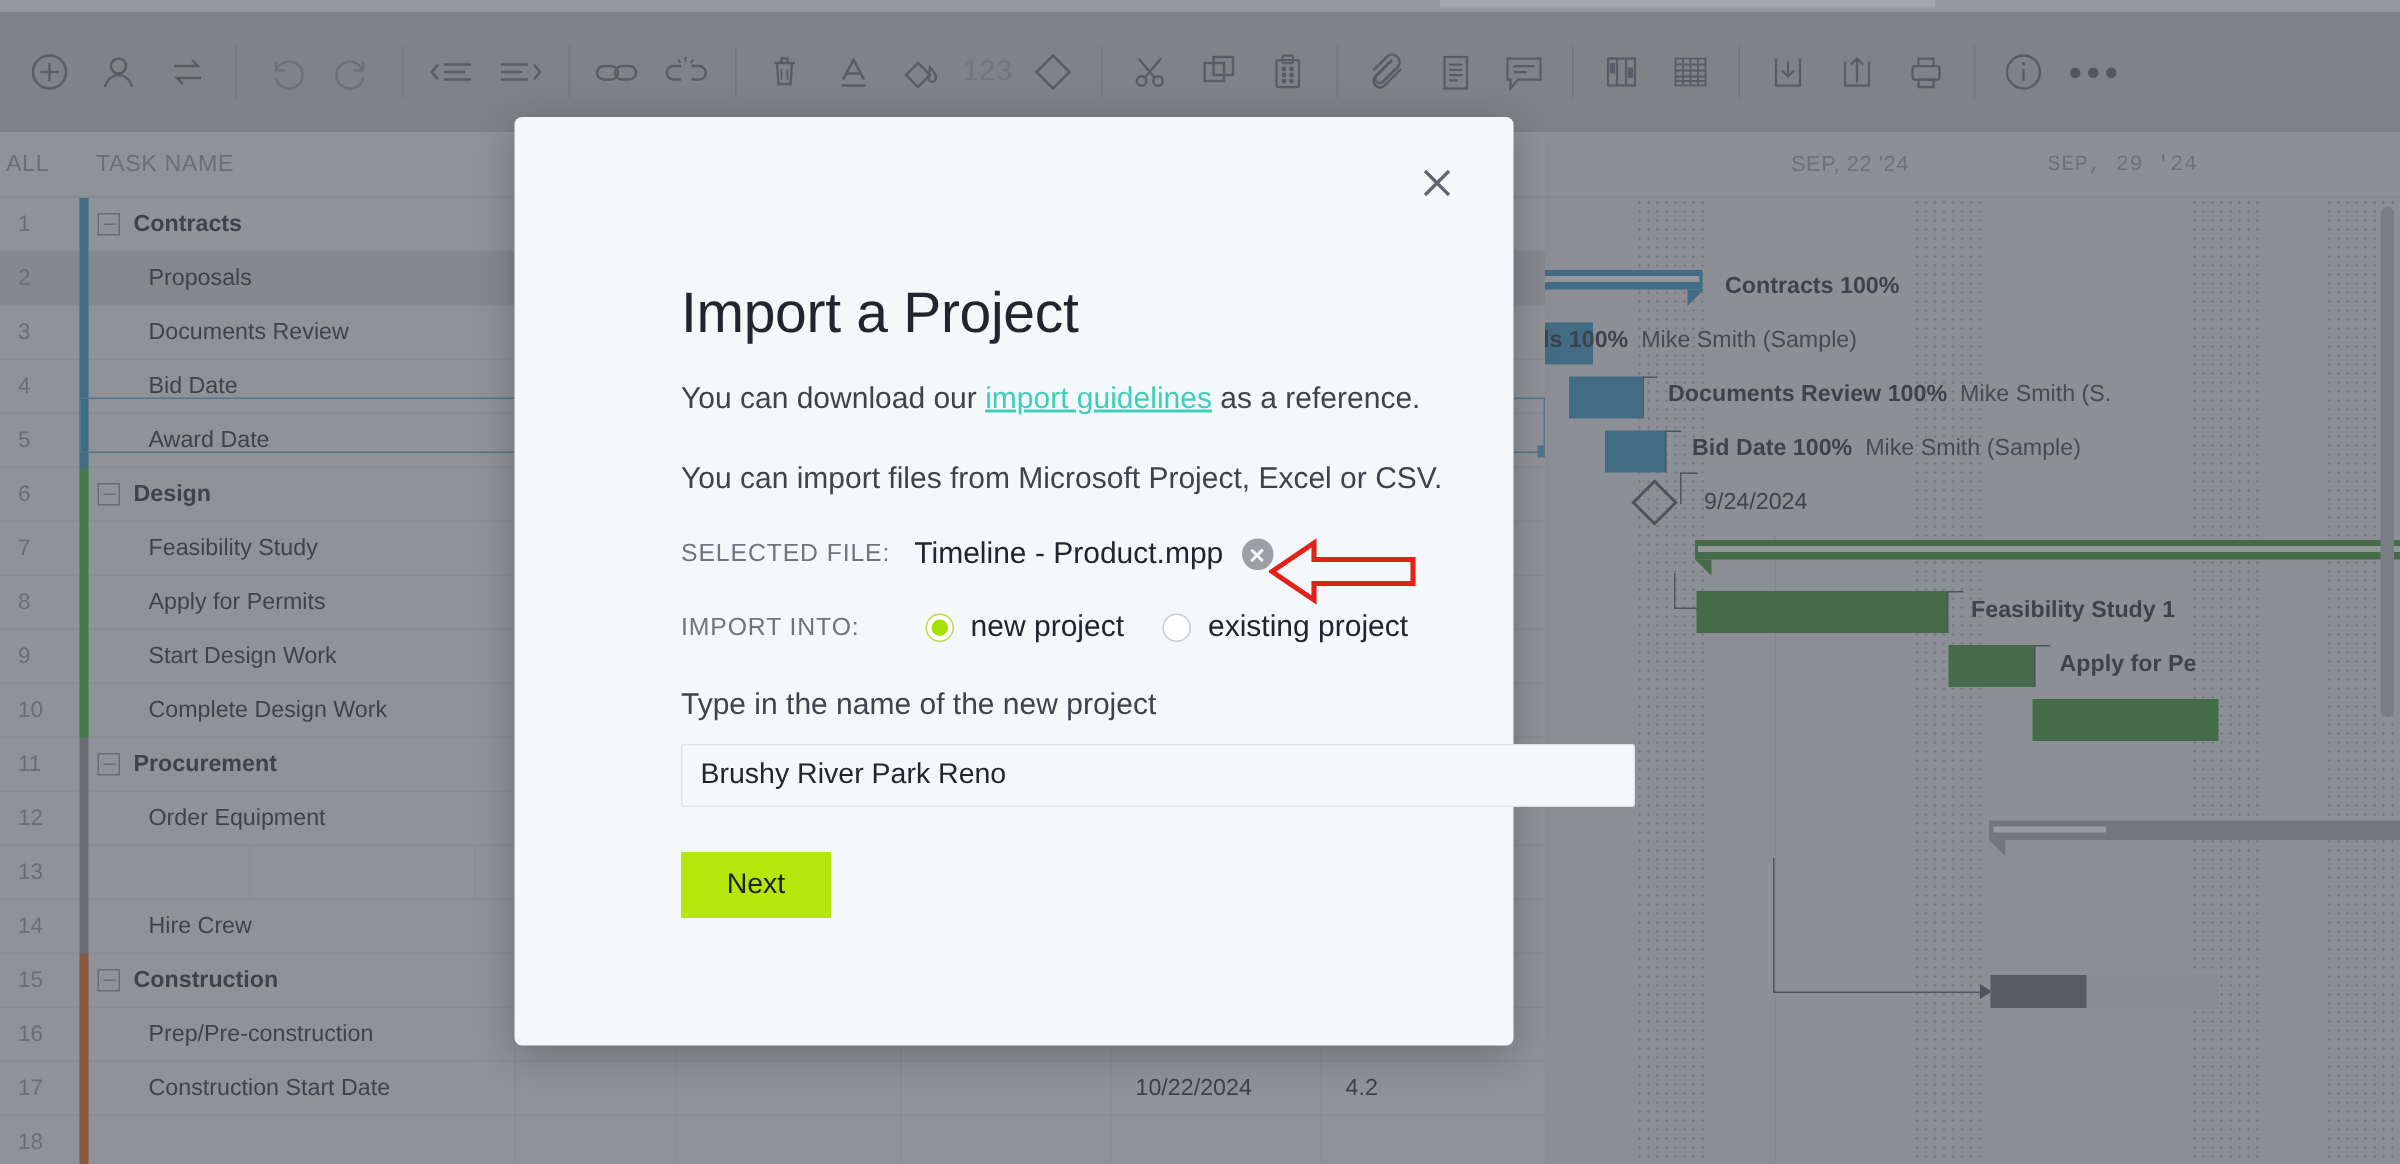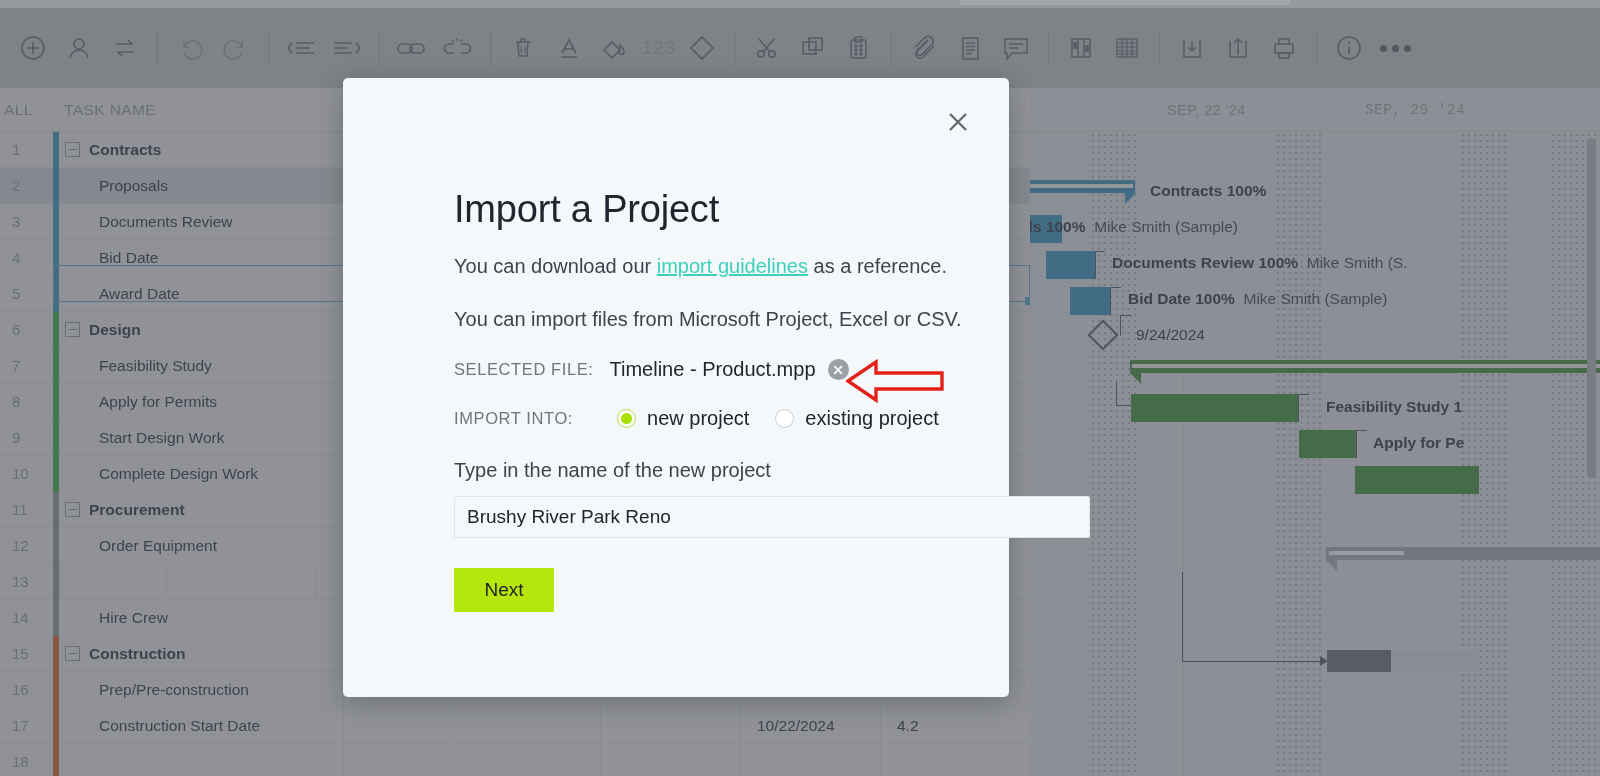--- a/index.html
+++ b/index.html
@@ -753,21 +753,21 @@
             </div>
           </div>
         </div>
       <div class="selbox">
         <div class="selhandle"></div>
       </div>
     </div>
 
     <div class="gantt">
       <div class="gantt-head" id="ganttHead">
-          <div class="gh-date" style="left: 137px;">SEP, 22 '24</div>
+          <div class="gh-date" style="left: 164px;">SEP, 22 '24</div>
           <div class="gh-date" style="left: 335px; font-family: Liberation Mono, monospace;">SEP, 29 '24</div>
         </div>
       <div class="gantt-body">
 
         <div class="gshade" style="left:60px;width:48px;"></div>
         <div class="gshade" style="left:245px;width:48px;"></div>
         <div class="gshade" style="left:430px;width:48px;"></div>
         <div class="gshade" style="left:520px;width:50px;"></div>
 
         <div class="gweek" style="left:153px;top:225px;bottom:0;"></div>
@@ -801,21 +801,21 @@
         <div class="gdiamond" style="left:62px;top:192px;"></div>
         <div style="position:absolute;left:90px;top:183px;width:12px;height:21px;border-left:1.6px solid #4c5360;border-top:1.6px solid #4c5360;"></div>
         <div class="glabel" style="left:106px;top:194px;font-weight:normal;">9/24/2024</div>
 
         <div class="bar bar-sum" style="left:100px;top:228px;width:475px;"></div>
         <div style="position:absolute;left:100px;top:241px;width:0;height:0;border-right:11px solid #33812f;border-bottom:11px solid transparent;"></div>
 
         <div style="position:absolute;left:86px;top:250px;width:18px;height:24px;border-left:1.6px solid #4c5360;border-bottom:1.6px solid #4c5360;"></div>
         <div class="bar bar-task" style="left:101px;top:262px;width:167px;"></div>
         <div style="position:absolute;left:268px;top:262px;width:11px;height:28px;border-left:1.6px solid #4c5360;border-top:1.6px solid #4c5360;"></div>
-        <div class="glabel" style="left:296px;top:266px;">
+        <div class="glabel" style="left:284px;top:266px;">
           <span class="name">Feasibility Study</span>&nbsp;<b>1</b>
         </div>
 
         <div class="bar bar-task" style="left:269px;top:298px;width:57px;"></div>
         <div style="position:absolute;left:326px;top:298px;width:11px;height:28px;border-left:1.6px solid #4c5360;border-top:1.6px solid #4c5360;"></div>
         <div class="glabel" style="left:343px;top:302px;">
           <span class="name">Apply for Pe</span>
         </div>
 
         <div class="bar bar-task" style="left:325px;top:334px;width:124px;"></div>

